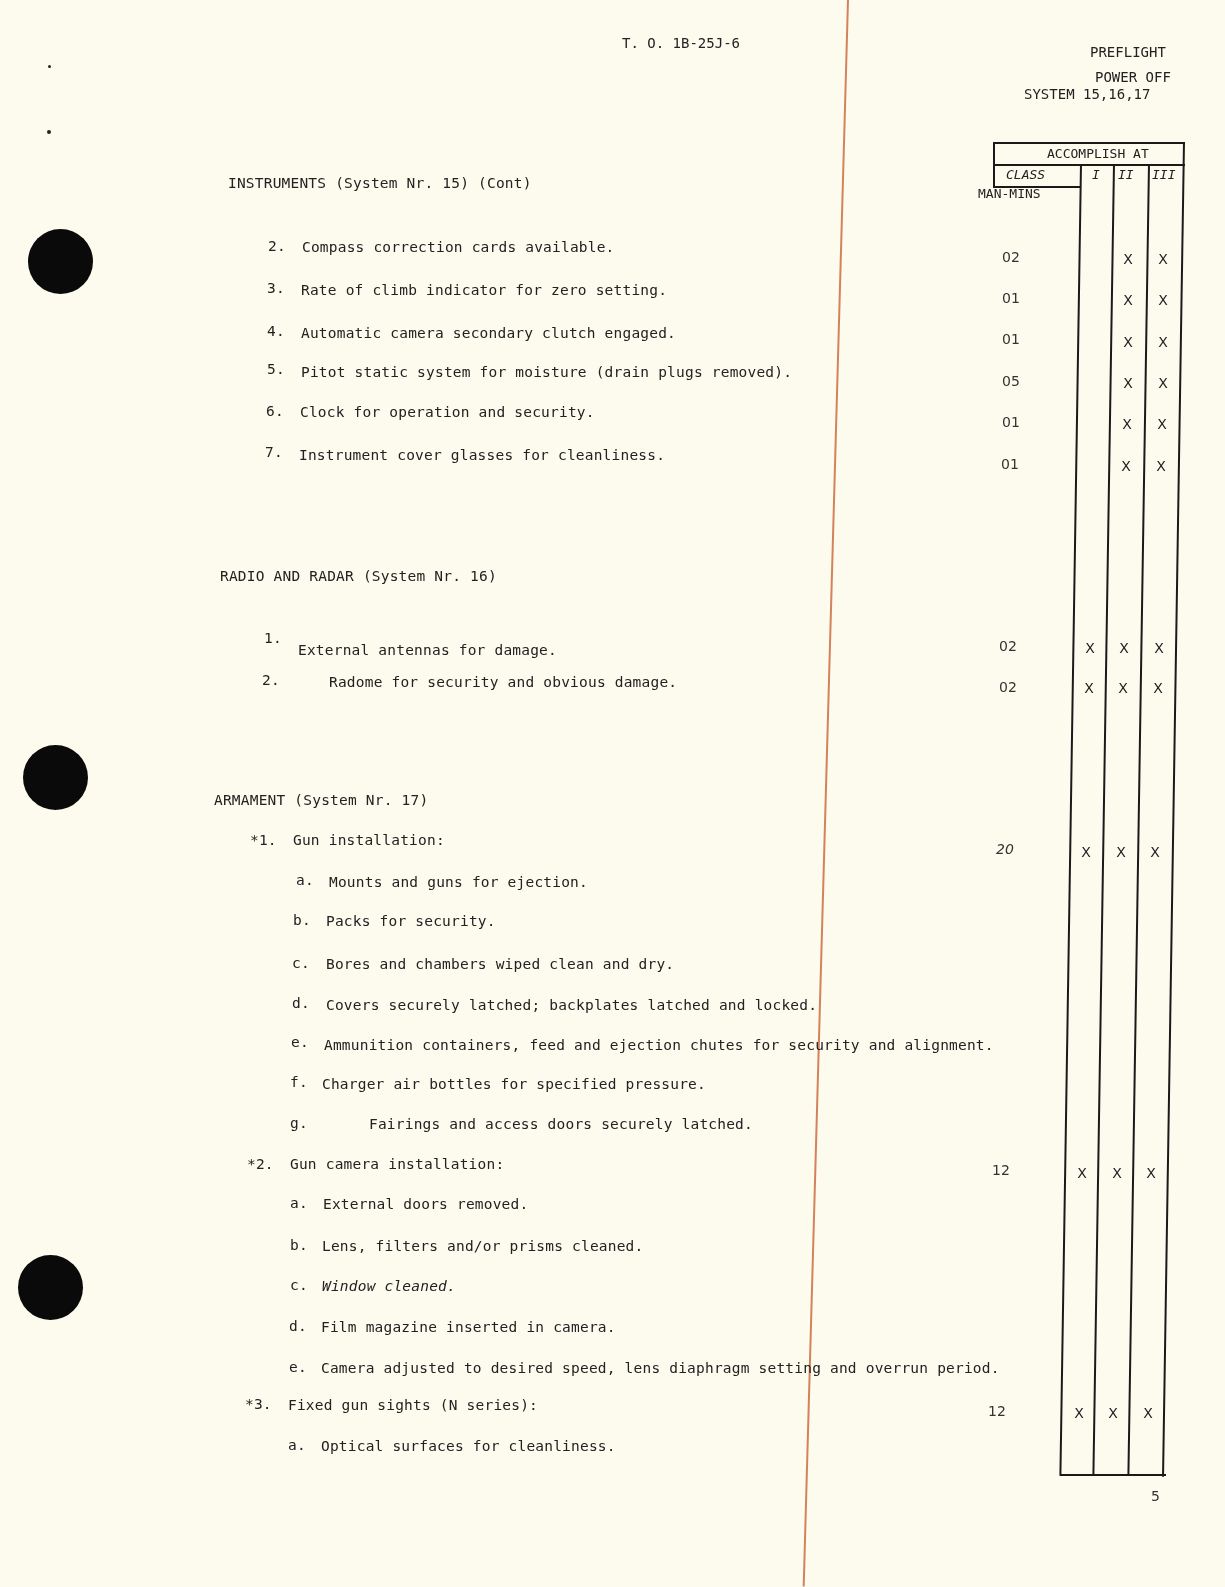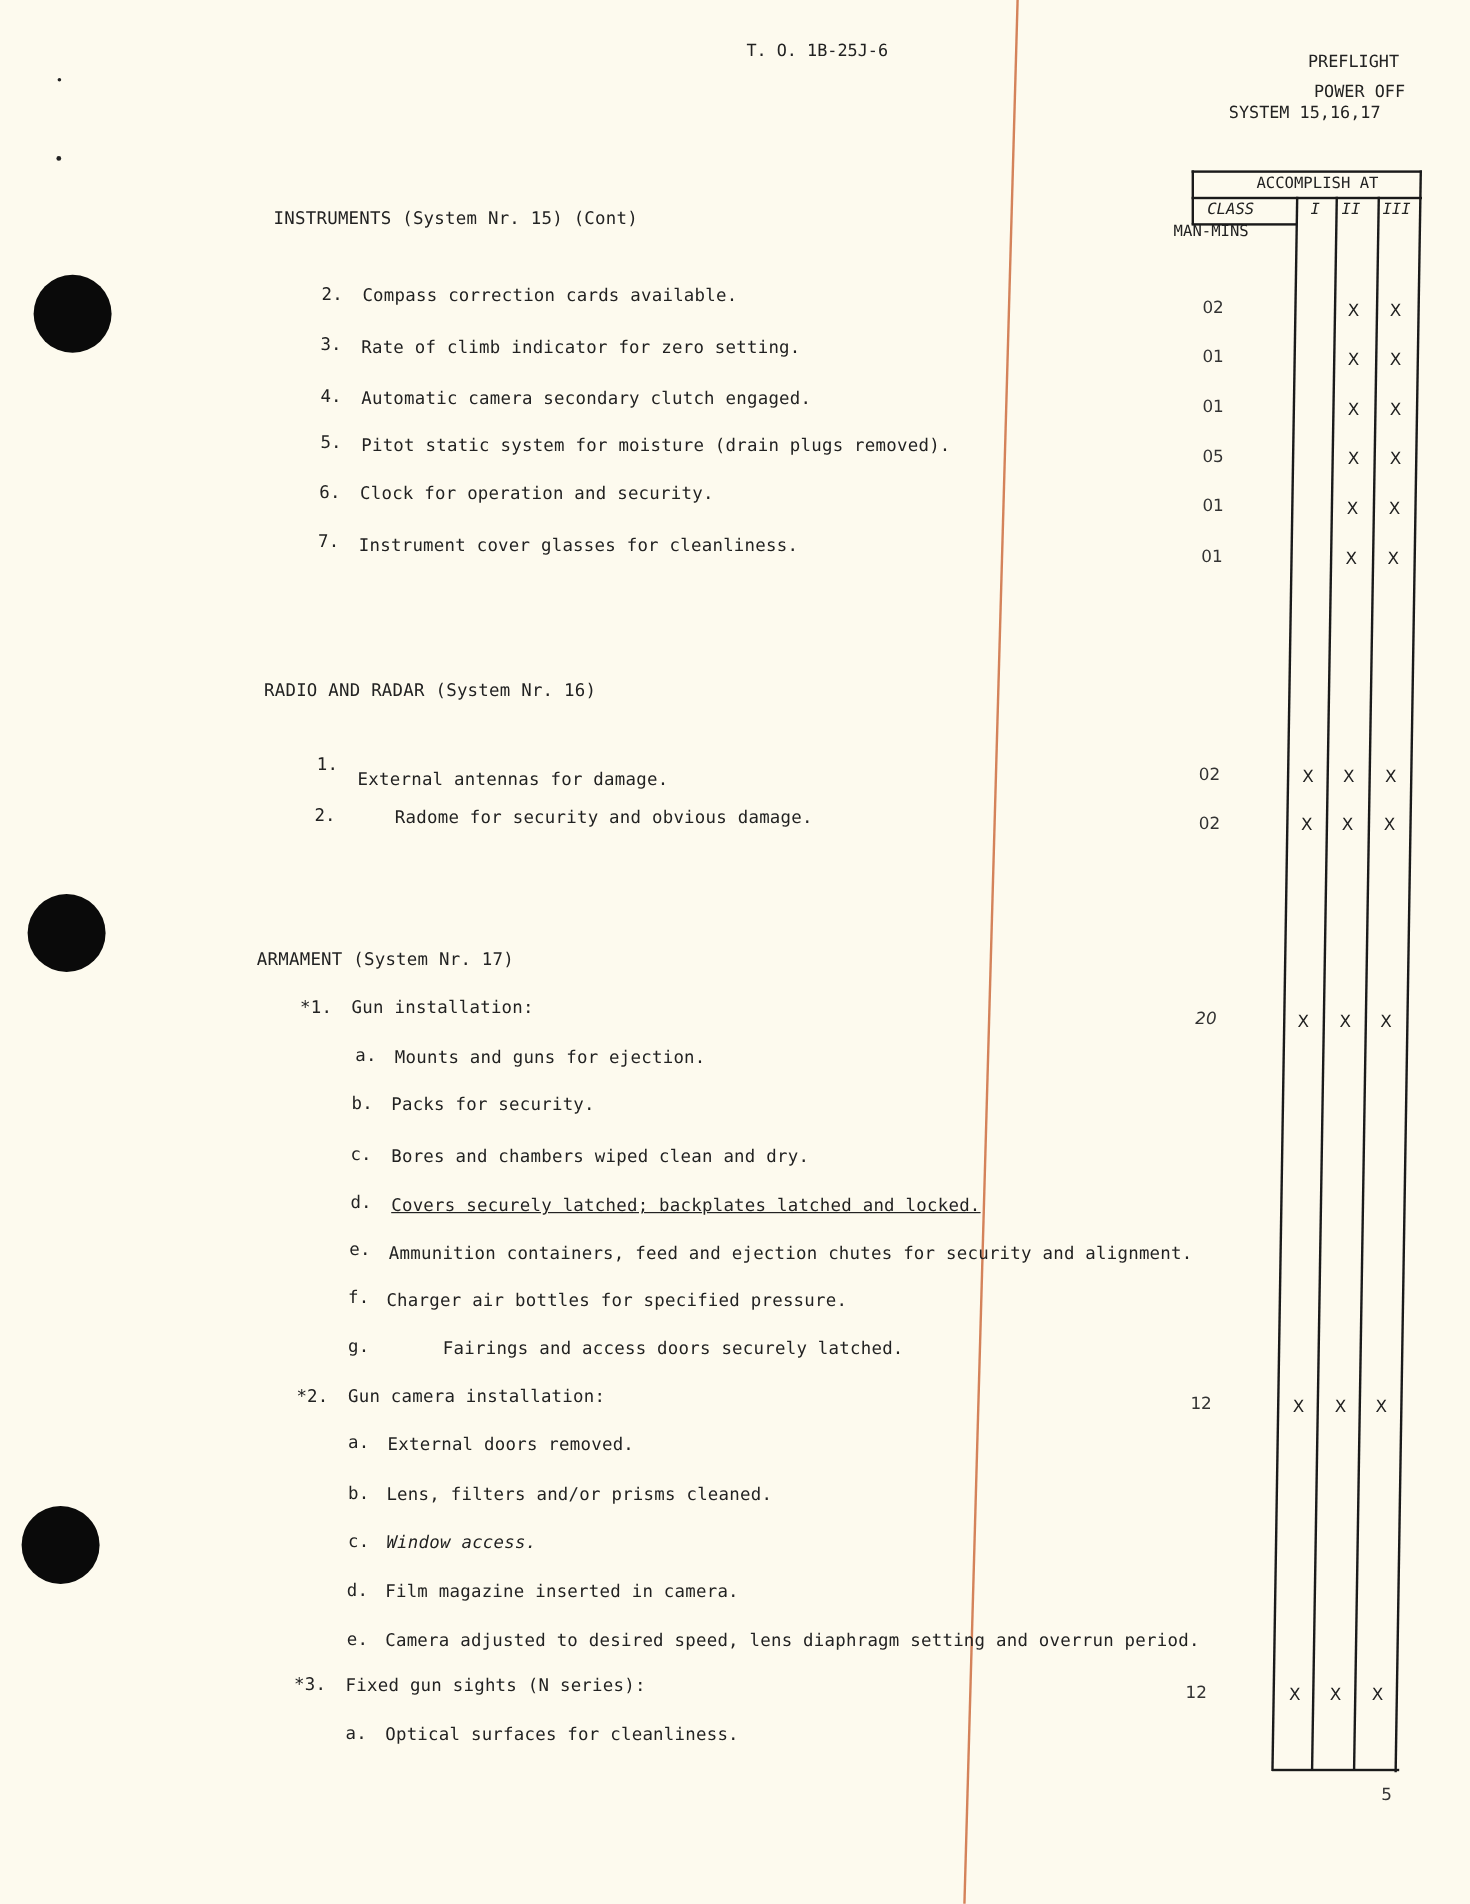--- a/index.html
+++ b/index.html
@@ -144,21 +144,21 @@
   <div>
       <span class="abs t" style="left:293px;top:912px;">b.</span>
       <span class="abs t" style="left:326px;top:913px;">Packs for security.</span>
     </div>
   <div>
       <span class="abs t" style="left:292px;top:955px;">c.</span>
       <span class="abs t" style="left:326px;top:956px;">Bores and chambers wiped clean and dry.</span>
     </div>
   <div>
       <span class="abs t" style="left:292px;top:995px;">d.</span>
-      <span class="abs t" style="left:326px;top:997px;text-decoration:underline;">Covers securely latched; backplates latched and locked.</span>
+      <span class="abs t" style="left:326px;top:997px;">Covers securely latched; backplates latched and locked.</span>
     </div>
   <div>
       <span class="abs t" style="left:291px;top:1034px;">e.</span>
       <span class="abs t" style="left:324px;top:1037px;">Ammunition containers, feed and ejection chutes for security and alignment.</span>
     </div>
   <div>
       <span class="abs t" style="left:290px;top:1074px;">f.</span>
       <span class="abs t" style="left:322px;top:1076px;">Charger air bottles for specified pressure.</span>
     </div>
   <div>
@@ -177,21 +177,21 @@
   <div>
       <span class="abs t" style="left:290px;top:1195px;">a.</span>
       <span class="abs t" style="left:323px;top:1196px;">External doors removed.</span>
     </div>
   <div>
       <span class="abs t" style="left:290px;top:1237px;">b.</span>
       <span class="abs t" style="left:322px;top:1238px;">Lens, filters and/or prisms cleaned.</span>
     </div>
   <div>
       <span class="abs t" style="left:290px;top:1277px;">c.</span>
-      <span class="abs t" style="left:322px;top:1278px;font-style:italic;">Window access.</span>
+      <span class="abs t" style="left:322px;top:1278px;font-style:italic;">Window cleaned.</span>
     </div>
   <div>
       <span class="abs t" style="left:289px;top:1318px;">d.</span>
       <span class="abs t" style="left:321px;top:1319px;">Film magazine inserted in camera.</span>
     </div>
   <div>
       <span class="abs t" style="left:289px;top:1359px;">e.</span>
       <span class="abs t" style="left:321px;top:1360px;">Camera adjusted to desired speed, lens diaphragm setting and overrun period.</span>
     </div>
 

